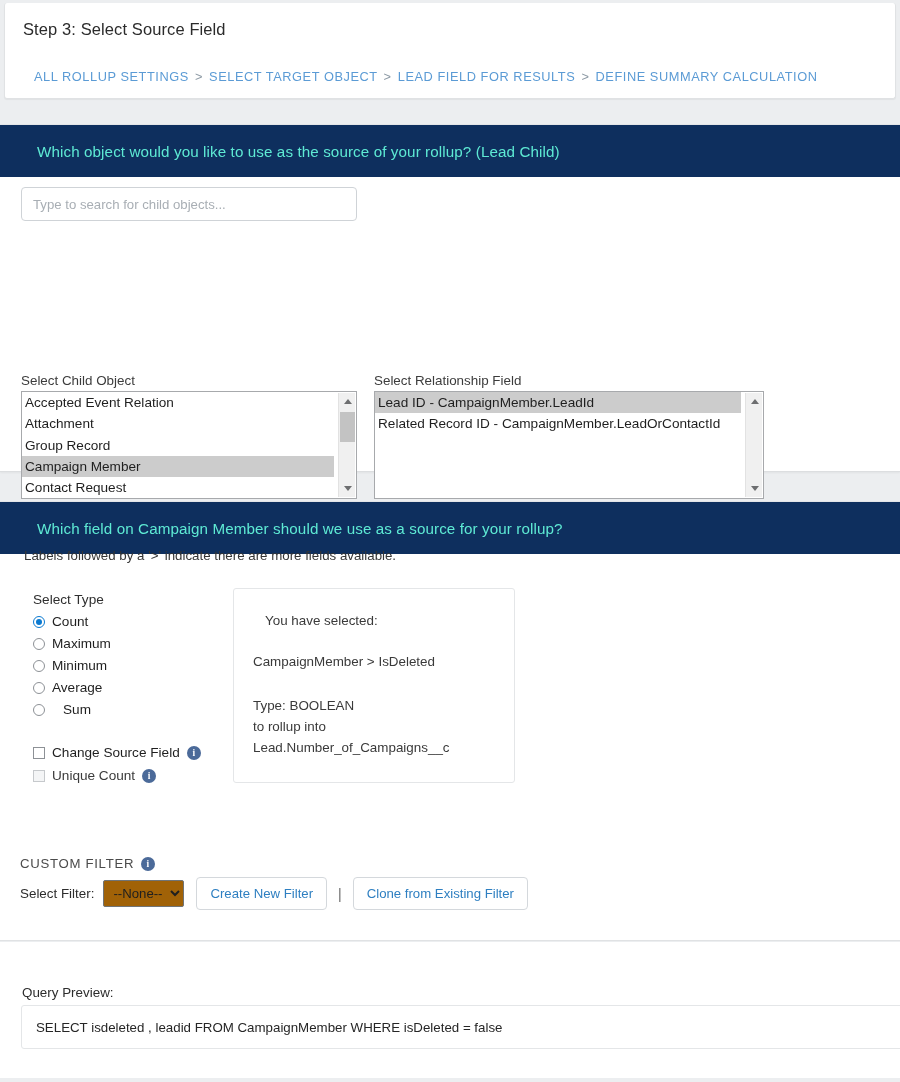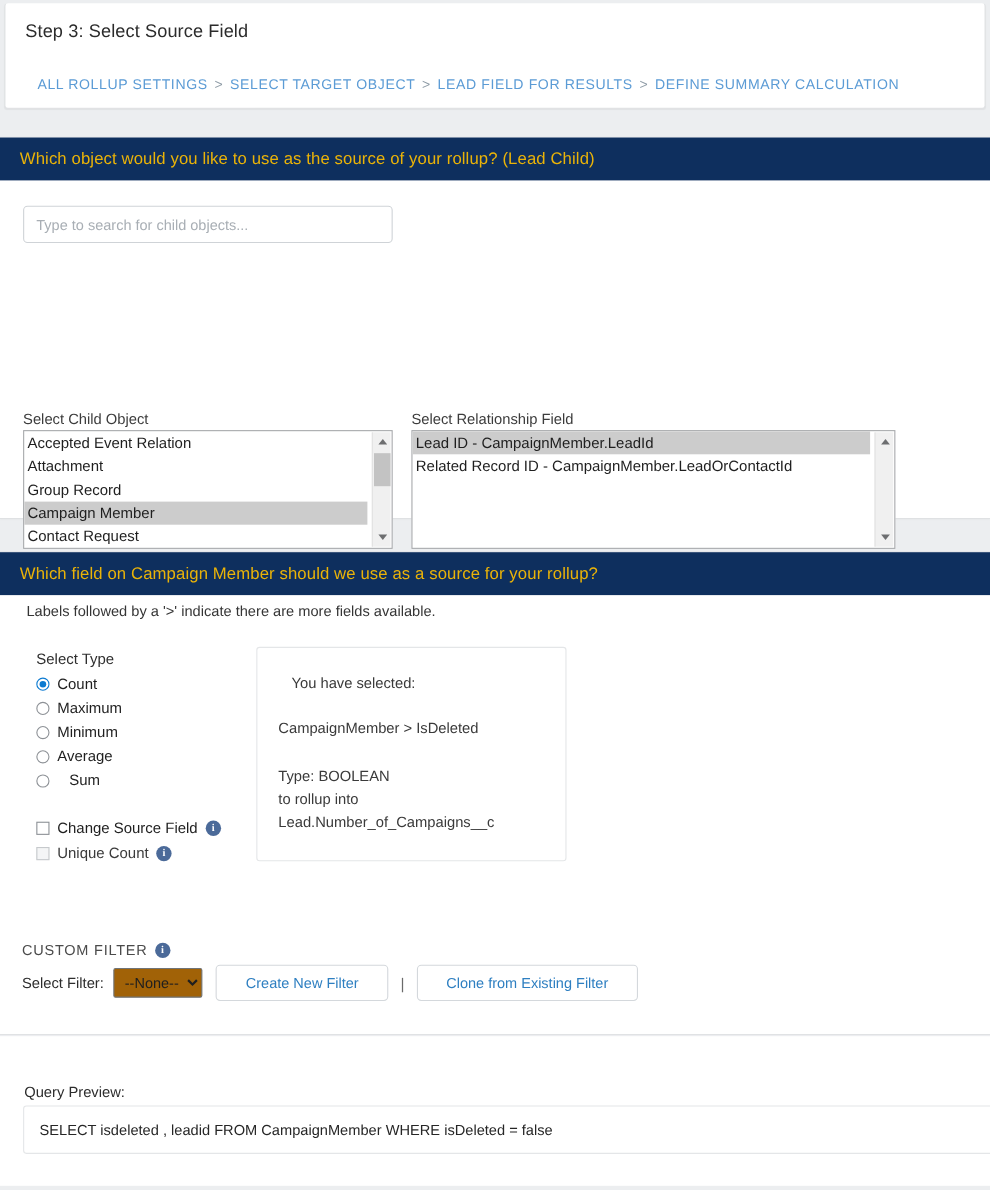--- a/index.html
+++ b/index.html
@@ -38,24 +38,24 @@
     color: #9aa3aa; white-space: nowrap;
   }
   .breadcrumb a {
     color: #5b9bd5; text-decoration: none;
   }
   .breadcrumb .sep { color: #8d9aa5; padding: 0 2px; }
 
   
   .banner {
     background: #0e2f5e;
-    color: #eab308;
-    height: 39px;
+    color: #5eead4;
+    height: 52px;
     display: flex; align-items: center;
-    padding-left: 18px;
+    padding-left: 37px;
     font-size: 15.2px;
     letter-spacing: .1px;
   }
 
   
   .panel-source {
     position: absolute; left: 0px; top: 124px; width: 900px; height: 348px;
     background: #ffffff;
     border-top: 1px solid #e3e5e7;
     border-bottom: 1px solid #dcdee0;
@@ -115,21 +115,21 @@
     font-size: 13.4px; color: #2d2d2d;
   }
   .btn {
     background: #ffffff;
     border: 1px solid #d4d8dc;
     border-radius: 4px;
     color: #2e7fc1;
     font-family: "Liberation Sans", sans-serif;
     font-size: 13.2px;
     cursor: pointer;
-    padding: 0 26px;
+    padding: 0 13px;
   }
   .btn-create-rel {
     position: absolute; left: 495px; top: 421px;
     height: 35px;
   }
 
   
   .panel-field {
     position: absolute; left: 0px; top: 501px; width: 900px; height: 440px;
     background: #ffffff;
@@ -267,21 +267,21 @@
           </div>
         <div class="sthumb" style="top:19px; height:30px;"></div>
         <div class="sbtn down">
             <span class="tri down"></span>
           </div>
       </div>
     </div>
 
     <div class="list-label" style="left:374px; top:248px;">Select Relationship Field</div>
 
-    <div class="listbox" style="left:374px; top:266px; width:440px; height:108px;">
+    <div class="listbox" style="left:374px; top:266px; width:390px; height:108px;">
       <div class="opts">
         <div class="opt selected">Lead ID - CampaignMember.LeadId</div>
         <div class="opt">Related Record ID - CampaignMember.LeadOrContactId</div>
       </div>
       <div class="sbar">
         <div class="sbtn up">
             <span class="tri up"></span>
           </div>
         <div class="sbtn down">
             <span class="tri down"></span>

